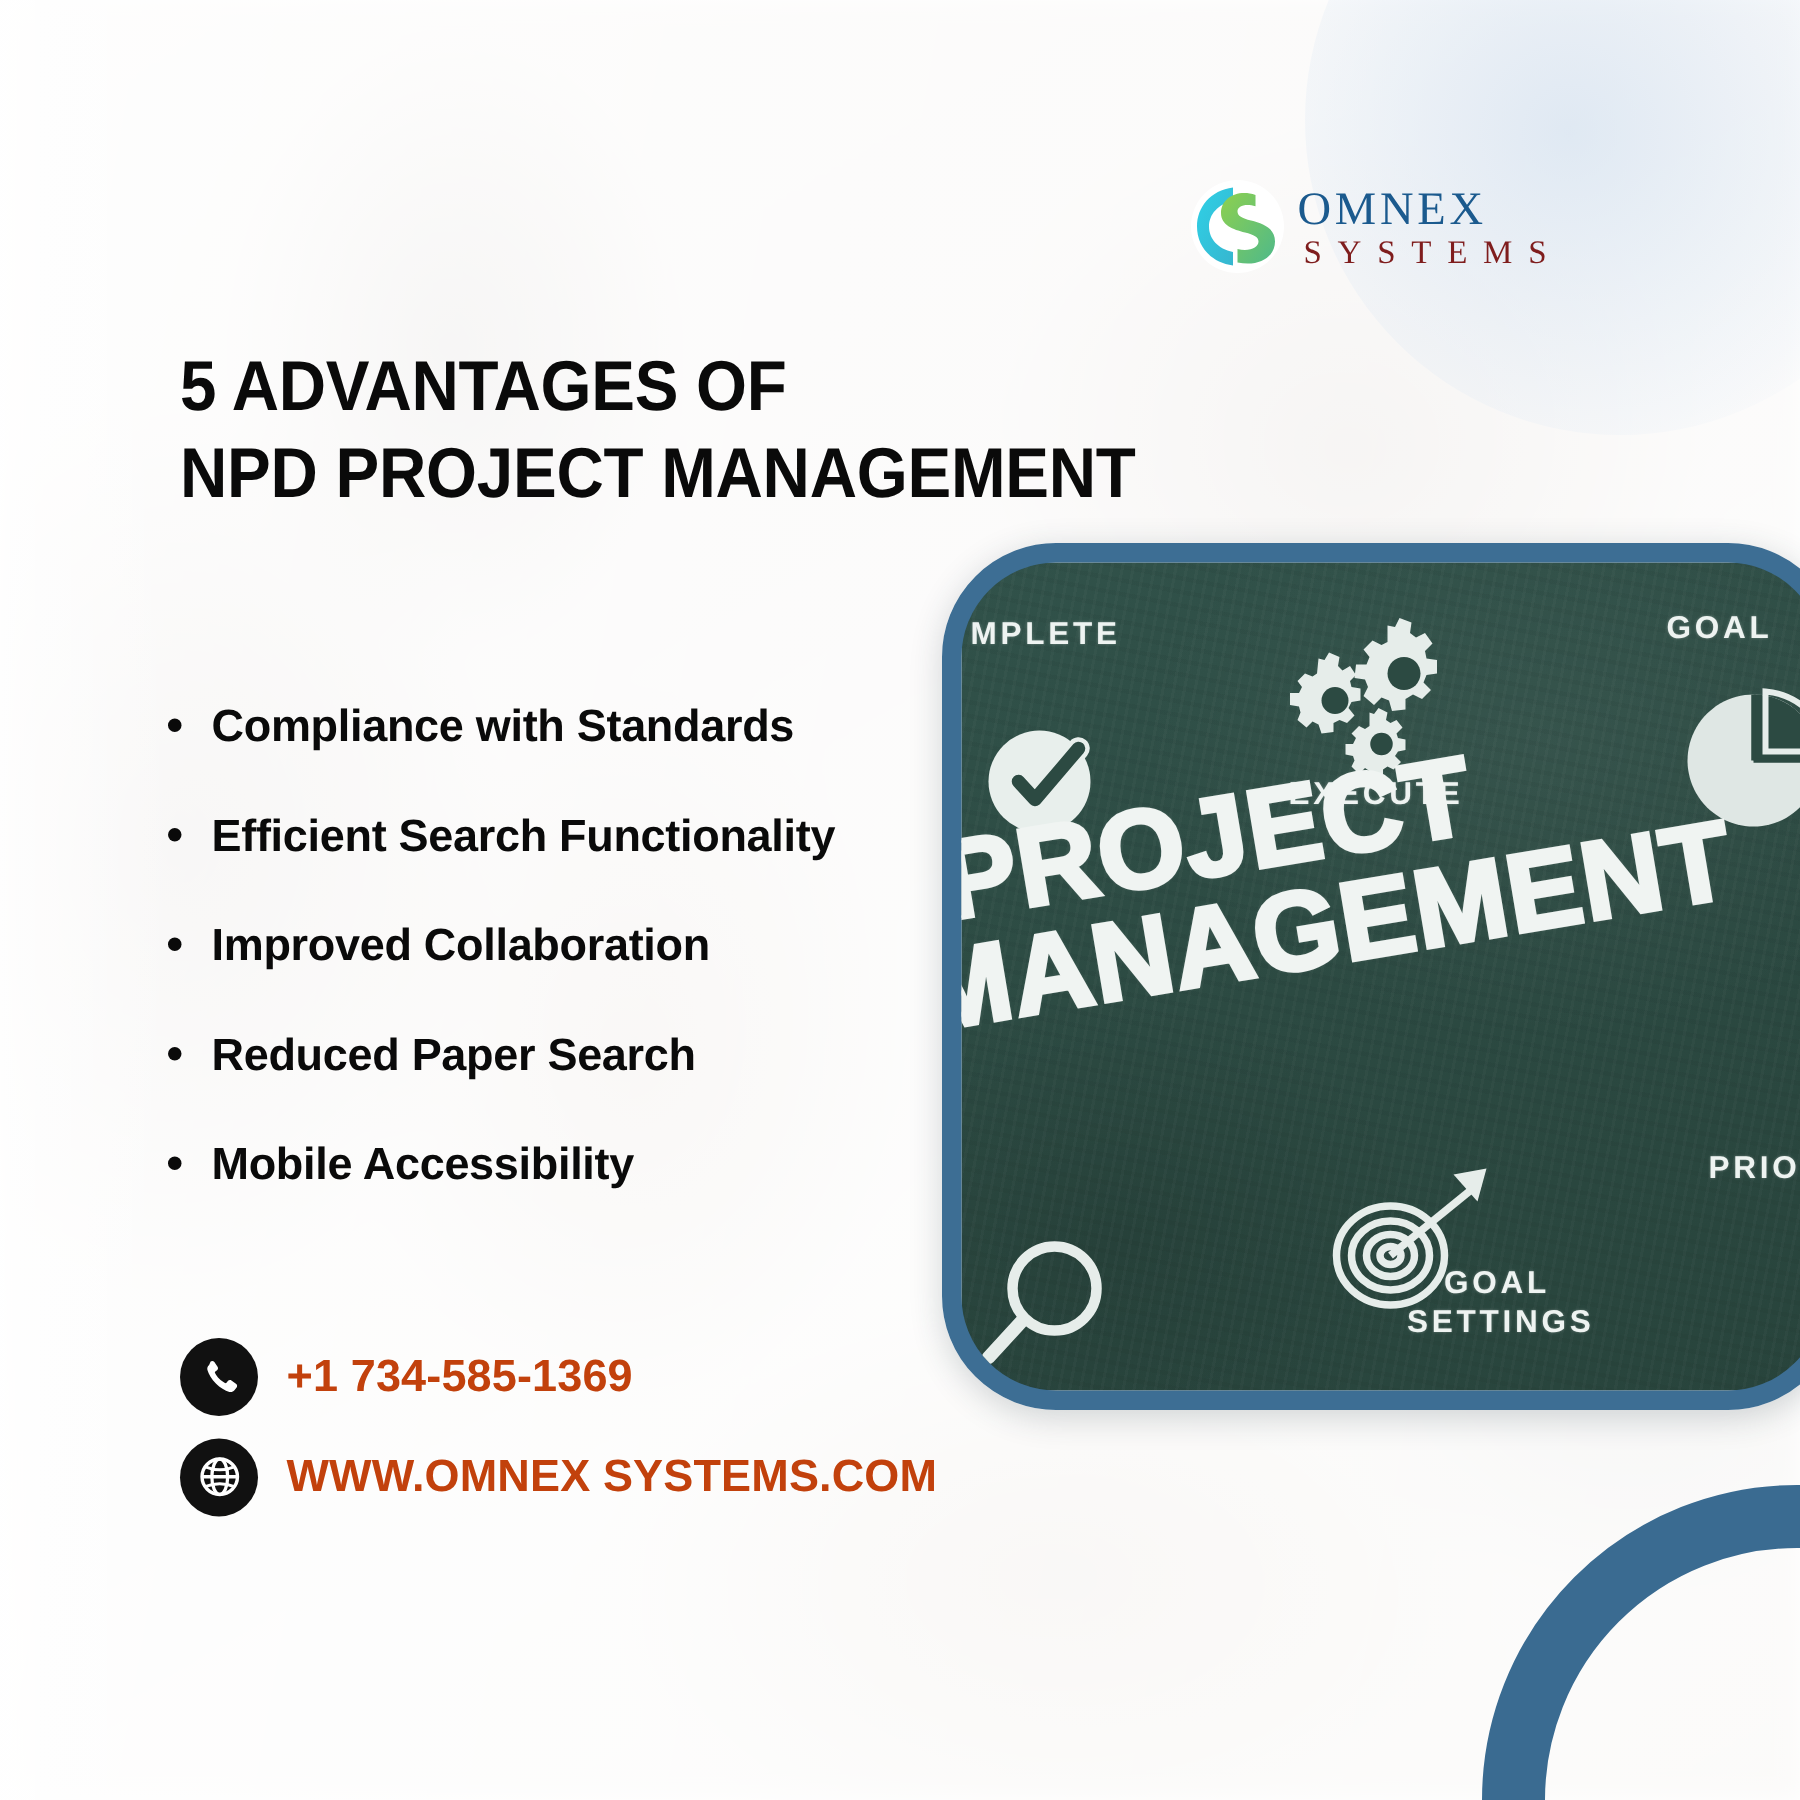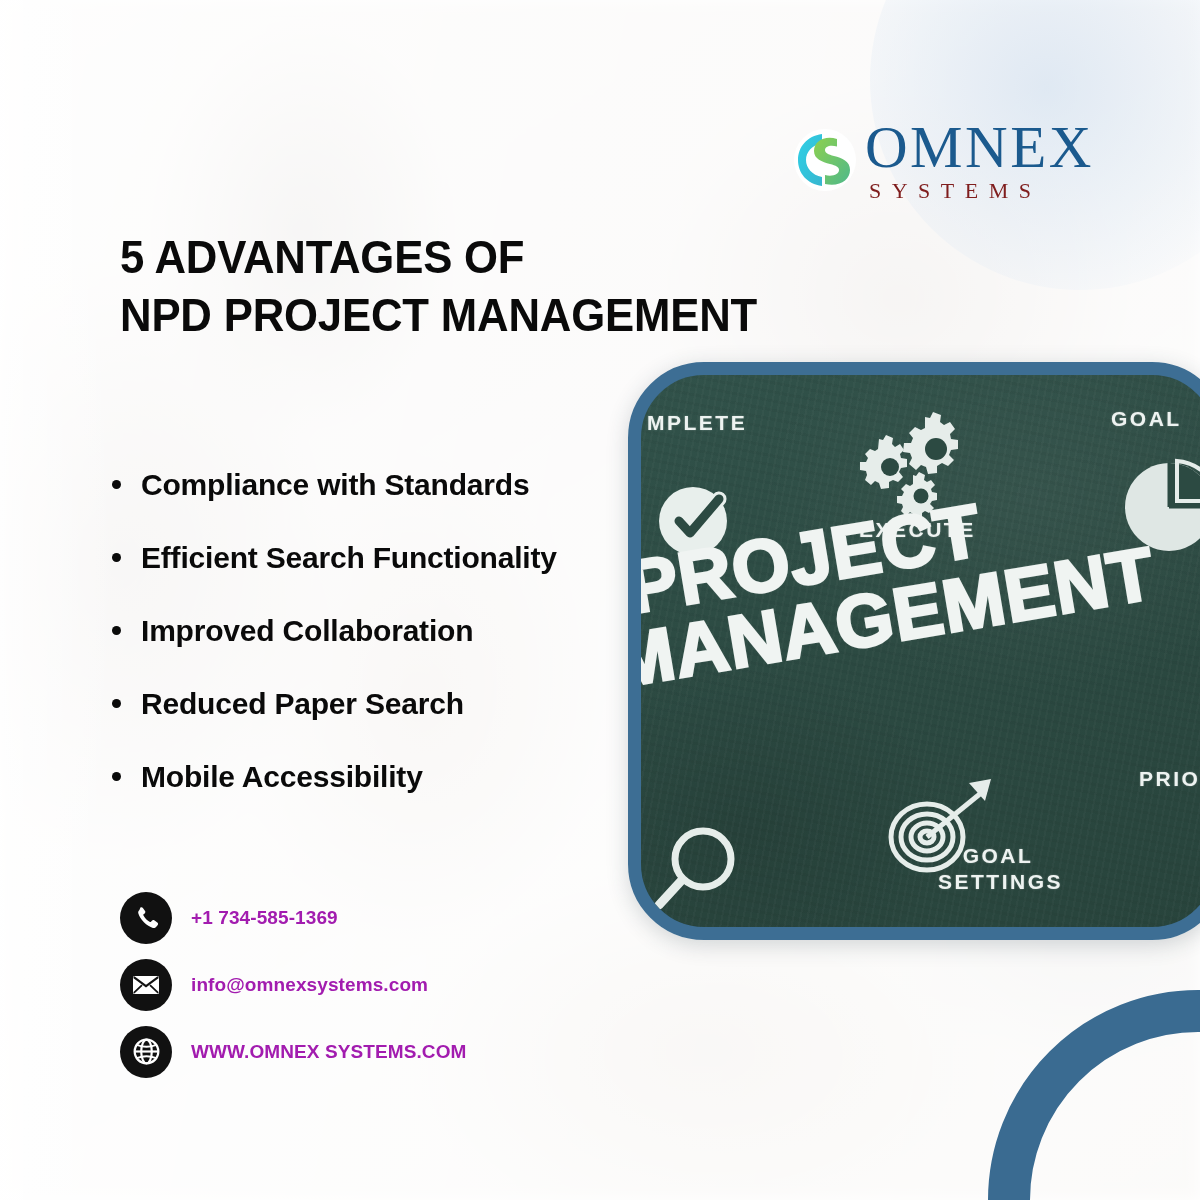--- a/index.html
+++ b/index.html
@@ -47,21 +47,21 @@
     border-radius:50%;
     border:42px solid #3a6b91;
   }
 
   
   #logo { position:absolute; left:792px; top:118px; display:flex; align-items:center; gap:7px; }
   #logo-mark { width:66px; height:66px; flex:none; }
   #logo-words { display:flex; flex-direction:column; line-height:1; }
   #logo-omnex {
     font-family:"Liberation Serif", serif;
-    font-size:59px; color:#1b5a8e; letter-spacing:2.5px;
+    font-size:31px; color:#1b5a8e; letter-spacing:2.5px;
   }
   #logo-systems {
     font-family:"Liberation Serif", serif;
     font-size:22px; color:#7f1d1d; letter-spacing:10.5px;
     margin-top:3px; padding-left:4px;
   }
 
   
   #headline {
     position:absolute; left:120px; top:228px;
@@ -89,21 +89,21 @@
   #contacts { position:absolute; left:120px; top:884px; }
   .contact-row { display:flex; align-items:center; height:67px; }
   .contact-icon {
     width:52px; height:52px; border-radius:50%;
     background:#111111; flex:none;
     display:flex; align-items:center; justify-content:center;
     margin-right:19px;
   }
   .contact-icon svg { display:block; }
   .contact-text {
-    font-size:19px; font-weight:bold; color:#a21caf;
+    font-size:30px; font-weight:bold; color:#c2410c;
     letter-spacing:.1px; white-space:nowrap;
   }
 
   
   #board {
     position:absolute; left:628px; top:362px;
     width:600px; height:578px;
     border:13px solid #3d6e94;
     border-radius:76px;
     background:
@@ -226,30 +226,20 @@
 
   <div class="contact-row">
     <span class="contact-icon">
       <svg viewBox="0 0 24 24" width="27" height="27" aria-hidden="true">
         <path fill="#ffffff" d="M6.6 3.2c.7-.5 1.7-.4 2.2.4l1.9 2.7c.5.7.3 1.6-.3 2.1l-1 .8c-.3.2-.4.6-.2.9.6 1.2 1.5 2.4 2.5 3.4 1 1 2.2 1.9 3.4 2.5.3.2.7 0 .9-.2l.8-1c.5-.6 1.4-.8 2.1-.3l2.7 1.9c.8.5.9 1.5.4 2.2l-1.3 1.7c-.7.9-1.9 1.3-3 1-2.6-.7-5.5-2.5-8-5s-4.3-5.4-5-8c-.3-1.1.1-2.3 1-3z"></path>
       </svg>
     </span>
     <span class="contact-text">+1 734-585-1369</span>
   </div>
 
-  <div class="contact-row">
-    <span class="contact-icon">
-      <svg viewBox="0 0 28 20" width="28" height="20" aria-hidden="true">
-        <rect x="1" y="1" width="26" height="18" rx="1.5" fill="#ffffff"></rect>
-        <path d="M1.8 2.2 14 11.2 26.2 2.2" fill="none" stroke="#111111" stroke-width="2.1"></path>
-        <path d="M1.8 17.8 10 10.2 M26.2 17.8 18 10.2" fill="none" stroke="#111111" stroke-width="1.8"></path>
-      </svg>
-    </span>
-    <span class="contact-text">info@omnexsystems.com</span>
-  </div>
 
   <div class="contact-row">
     <span class="contact-icon">
       <svg viewBox="0 0 28 28" width="29" height="29" aria-hidden="true">
         <circle cx="14" cy="14" r="11.4" fill="none" stroke="#ffffff" stroke-width="2.2"></circle>
         <ellipse cx="14" cy="14" rx="5.1" ry="11.4" fill="none" stroke="#ffffff" stroke-width="2.1"></ellipse>
         <line x1="2.6" y1="14" x2="25.4" y2="14" stroke="#ffffff" stroke-width="2.1"></line>
         <path d="M4.6 7.6 Q14 11.4 23.4 7.6" fill="none" stroke="#ffffff" stroke-width="1.9"></path>
         <path d="M4.6 20.4 Q14 16.6 23.4 20.4" fill="none" stroke="#ffffff" stroke-width="1.9"></path>
       </svg>

